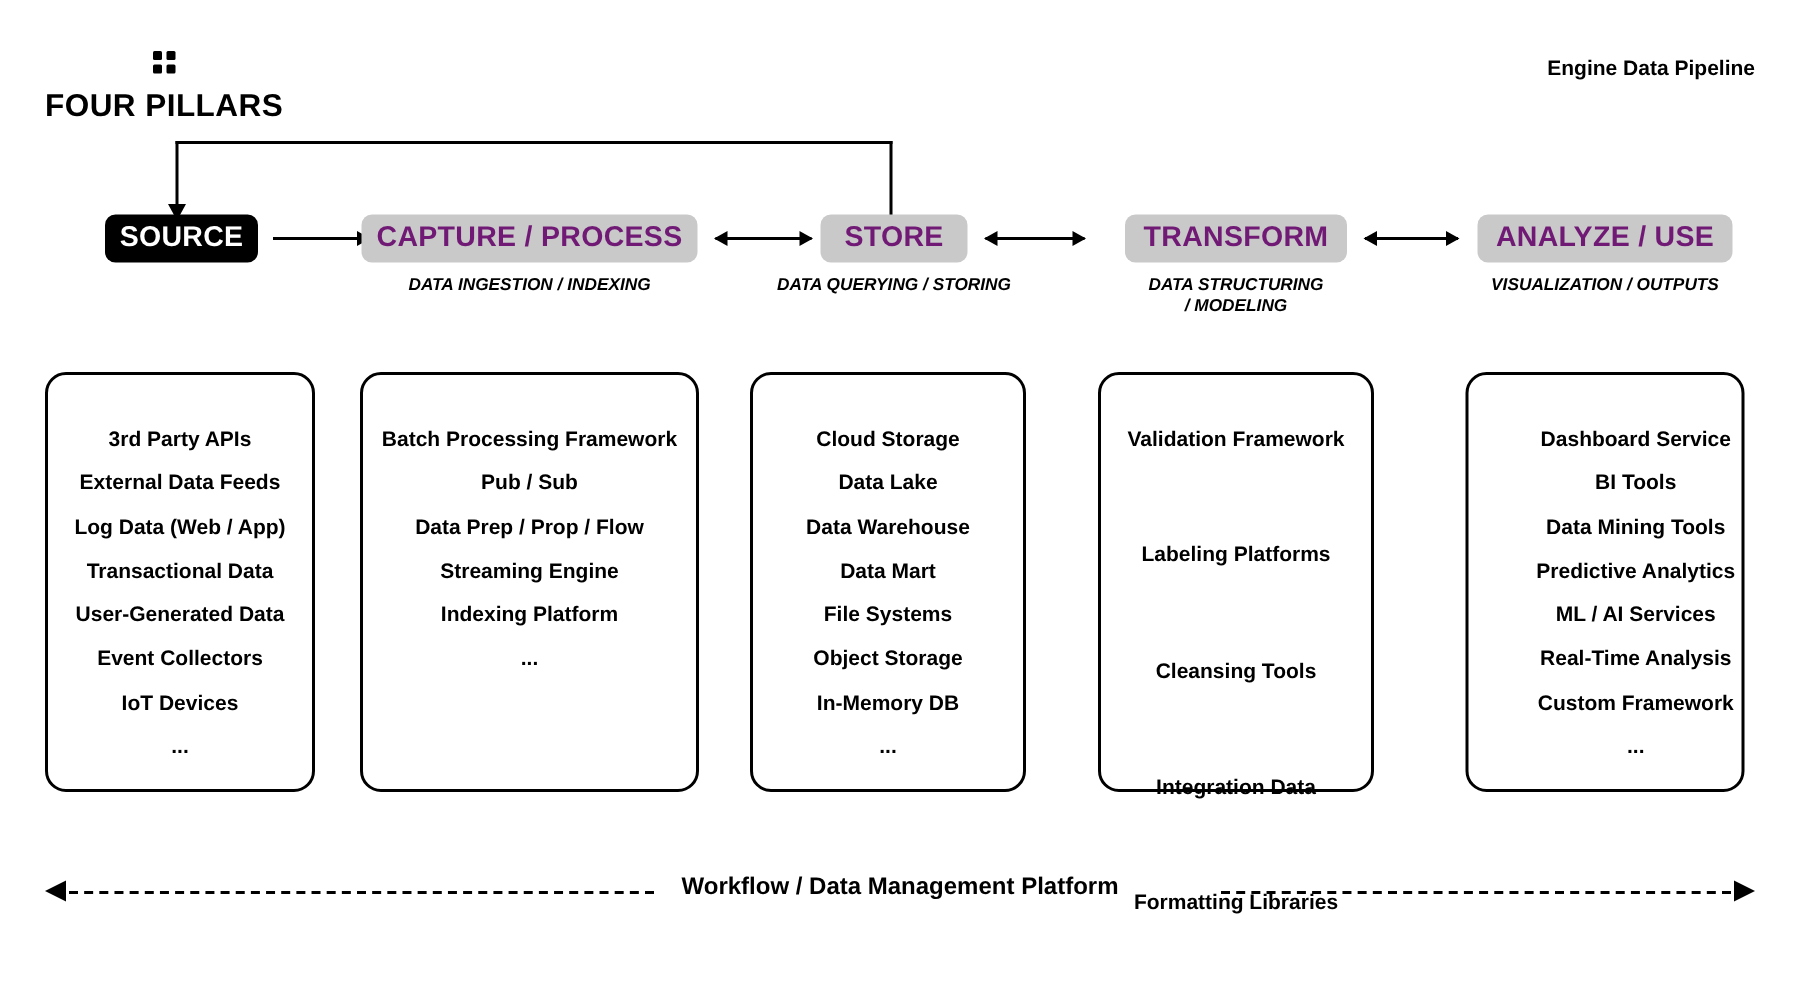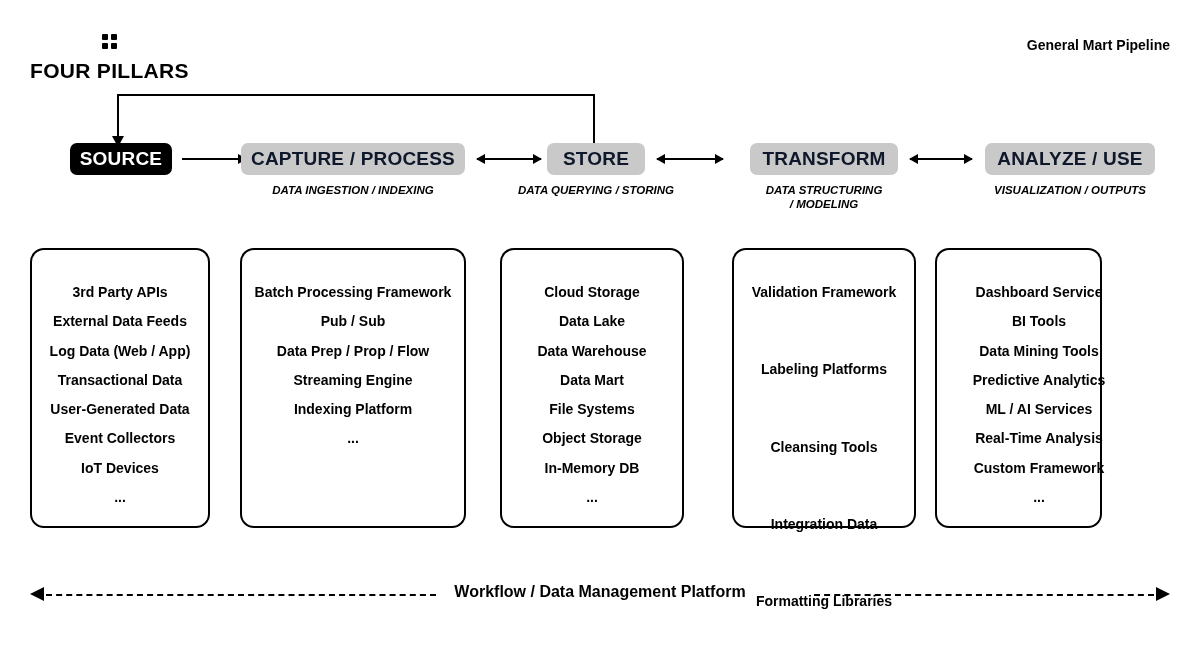--- a/index.html
+++ b/index.html
@@ -69,21 +69,21 @@
     position: absolute;
     height: 32px;
     border-radius: 7px;
     display: flex;
     align-items: center;
     justify-content: center;
     font-size: 19px;
     font-weight: bold;
     letter-spacing: 0.2px;
     background: #c9c9c9;
-    color: #0f172a;
+    color: #701a75;
     box-sizing: border-box;
     padding: 0 12px;
     white-space: nowrap;
   }
   .stage.dark {
     background: #000000;
     color: #ffffff;
     padding-left: 12px;
   }
   .stage-sub {
@@ -233,21 +233,21 @@
 <div class="header">
   <div class="brand">
     <span class="brand-dots">
       <i></i>
         <i></i>
         <i></i>
         <i></i>
     </span>
     <span class="brand-title">FOUR PILLARS</span>
   </div>
-  <div class="header-right">General Mart Pipeline</div>
+  <div class="header-right">Engine Data Pipeline</div>
 </div>
 
 <div class="loop">
   <div class="line-h"></div>
   <div class="line-v-right"></div>
   <div class="line-v-left"></div>
   <div class="head-down"></div>
 </div>
 
 <div class="stage-row">
@@ -323,21 +323,21 @@
   <div class="card" style="left:702px; width:184px;gap:48px;">
     <div class="card-item">Validation Framework</div>
     <div class="card-item">Labeling Platforms</div>
     <div class="card-item">Cleansing Tools</div>
     <div class="card-item">Integration Data</div>
     <div class="card-item">Formatting Libraries</div>
     <div class="card-item">Wrangling Libraries</div>
     <div class="card-item">...</div>
   </div>
 
-  <div class="card" style="left:905px; width:167px;padding-left:41px;">
+  <div class="card" style="left:947px; width:186px;padding-left:41px;">
     <div class="card-item">Dashboard Service</div>
     <div class="card-item">BI Tools</div>
     <div class="card-item">Data Mining Tools</div>
     <div class="card-item">Predictive Analytics</div>
     <div class="card-item">ML / AI Services</div>
     <div class="card-item">Real-Time Analysis</div>
     <div class="card-item">Custom Framework</div>
     <div class="card-item">...</div>
   </div>
 </div>

